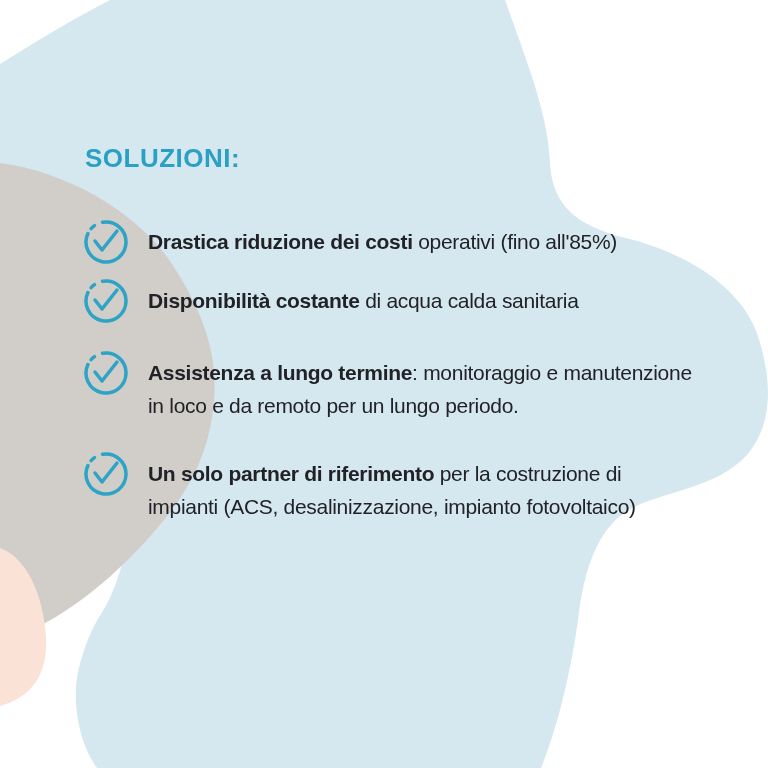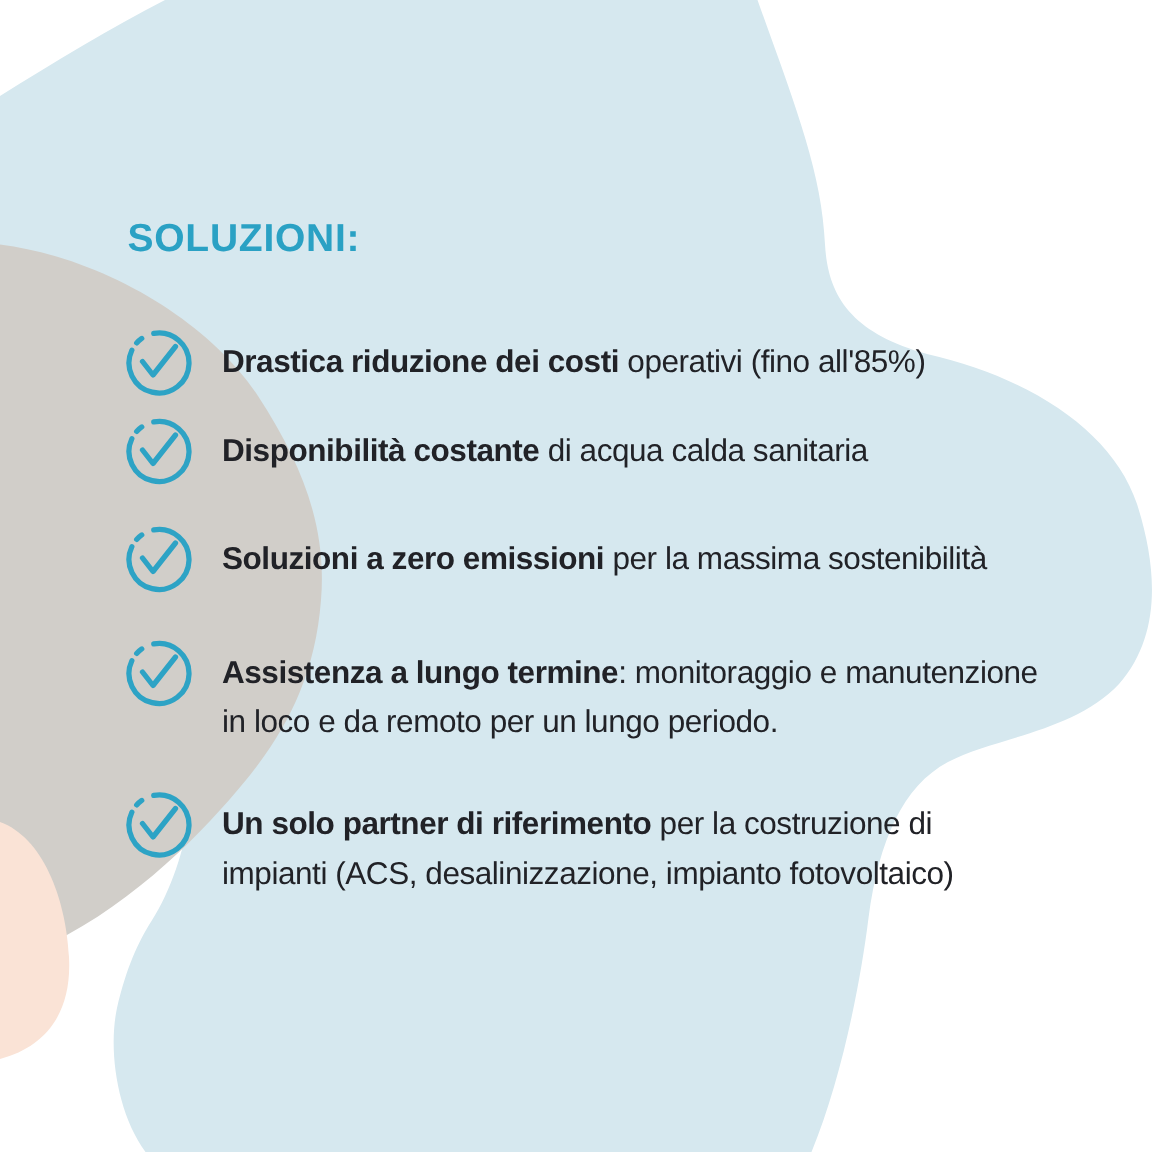--- a/index.html
+++ b/index.html
@@ -87,28 +87,20 @@
     <div class="row">
       <svg class="check" viewBox="0 0 48 48" aria-hidden="true">
         <path d="M20.5 4.3 A20 20 0 1 1 5.9 15.5"></path>
         <path d="M9.1 10.6 A20 20 0 0 1 12.5 7.6"></path>
         <path d="M13 23 L20 32 L35 13"></path>
       </svg>
       <div class="itext"><b>Disponibilità costante</b><span> di acqua calda sanitaria</span></div>
     </div>
 
 
-    <div class="row">
-      <svg class="check" viewBox="0 0 48 48" aria-hidden="true">
-        <path d="M20.5 4.3 A20 20 0 1 1 5.9 15.5"></path>
-        <path d="M9.1 10.6 A20 20 0 0 1 12.5 7.6"></path>
-        <path d="M13 23 L20 32 L35 13"></path>
-      </svg>
-      <div class="itext"><b>Soluzioni a zero emissioni</b><span> per la massima sostenibilità</span></div>
-    </div>
 
     <div class="row">
       <svg class="check" viewBox="0 0 48 48" aria-hidden="true">
         <path d="M20.5 4.3 A20 20 0 1 1 5.9 15.5"></path>
         <path d="M9.1 10.6 A20 20 0 0 1 12.5 7.6"></path>
         <path d="M13 23 L20 32 L35 13"></path>
       </svg>
       <div class="itext"><b>Assistenza a lungo termine</b><span>: monitoraggio e manutenzione
 in loco e da remoto per un lungo periodo.</span></div>
     </div>

